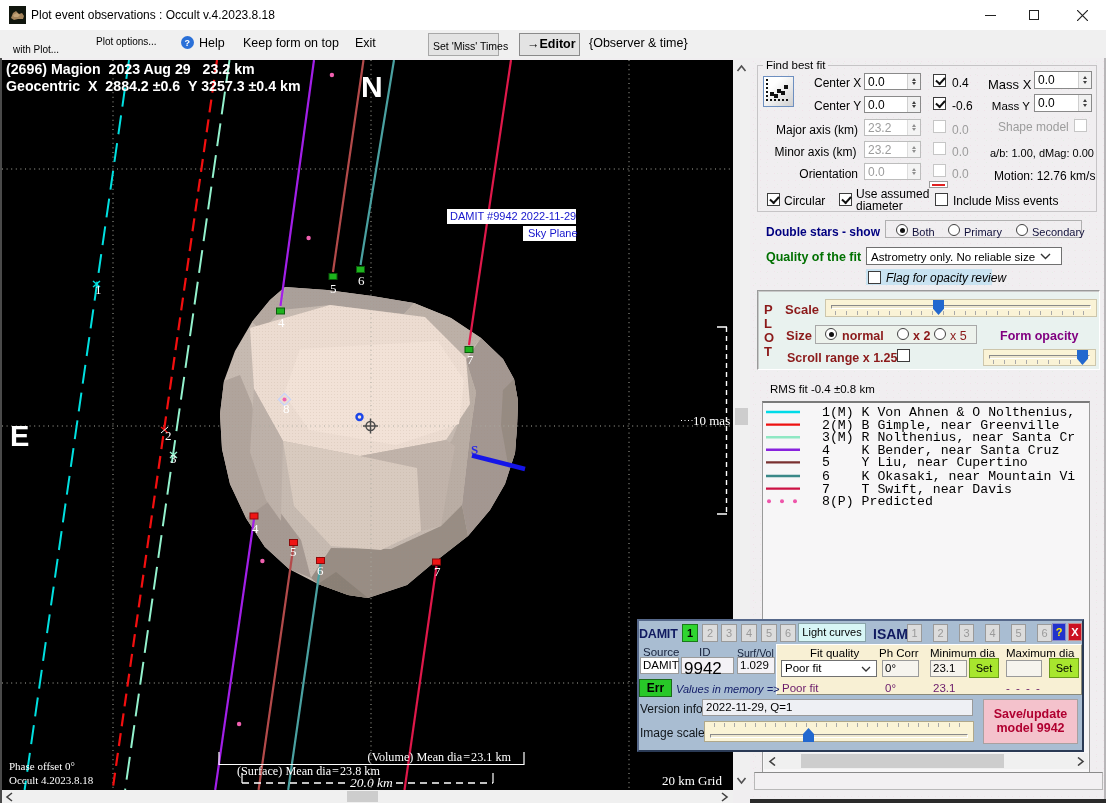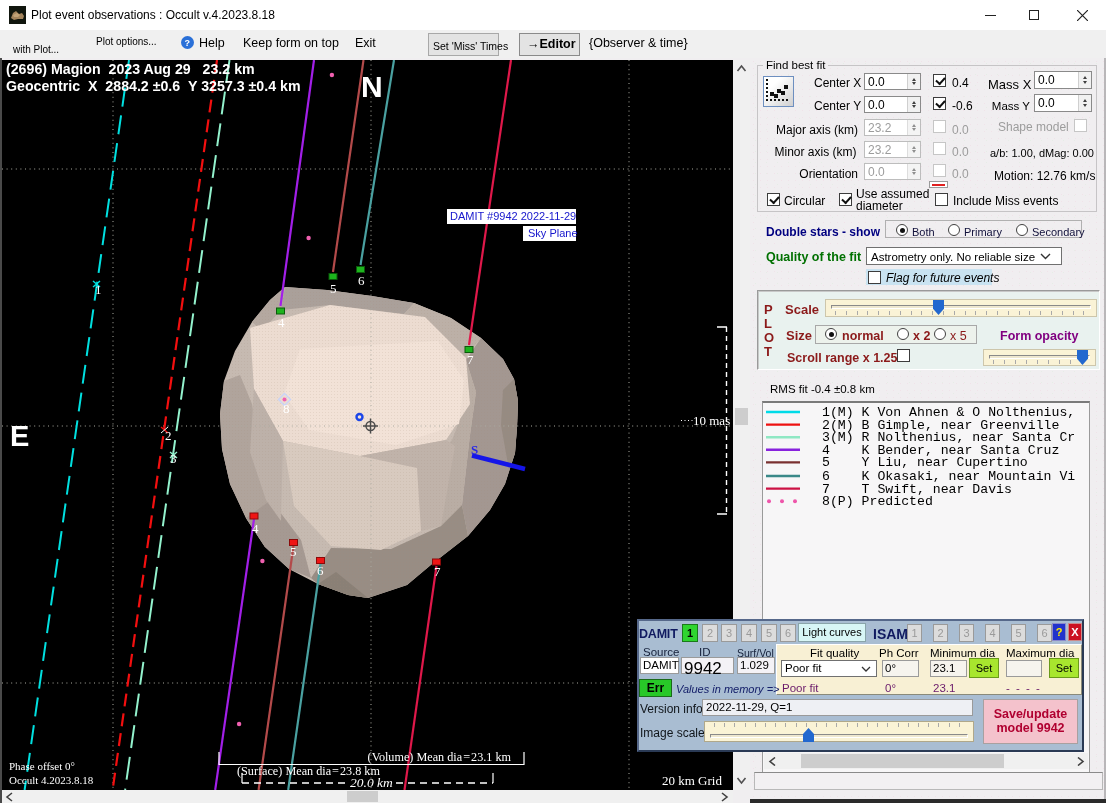--- a/index.html
+++ b/index.html
@@ -276,21 +276,21 @@
 <div class="t" style="left:1032px;top:226px;font-size:11px;color:#10103a">Secondary</div>
 
 <div class="t" style="left:766px;top:250px;font-size:12.5px;font-weight:bold;color:#007000">Quality of the fit</div>
 <div class="ab" style="left:866px;top:247px;width:196px;height:18px;background:#fff;border:1px solid #707070"></div>
 <div class="t" style="left:871px;top:250.5px;font-size:11.5px">Astrometry only. No reliable size</div>
 <svg class="ab" style="left:1040px;top:253px" width="11" height="7">
     <path d="M1 1 L5.5 5.5 L10 1" stroke="#333" stroke-width="1.4" fill="none"></path>
   </svg>
 <div class="ab" style="left:866px;top:269px;width:126px;height:16px;background:#c9e3f1"></div>
 <div class="cb" style="left:868px;top:270.5px"></div>
-<div class="t" style="left:886px;top:271px;font-size:12px;font-style:italic">Flag for future events</div>
+<div class="t" style="left:886px;top:271px;font-size:12px;font-style:italic">Flag for opacity review</div>
 
 <div class="ab" style="left:757px;top:290px;width:343px;height:80px;background:#e9f2ef;border:1px solid #9a9a9a;border-bottom-color:#fff;border-right-color:#fff;box-shadow:inset 1px 1px 0 #c8c8c8"></div>
 <div class="t" style="left:764px;top:303px;font-size:13px;font-weight:bold;color:#8b1a1a;line-height:14px">P<br>L<br>O<br>T</div>
 <div class="t" style="left:785px;top:302px;font-size:13px;font-weight:bold;color:#8b1a1a">Scale</div>
 <div class="trk" style="left:825px;top:299px;width:272px;height:18px">
     <div class="gro"></div>
     <div class="tks"></div>
   </div>
 <div class="thm" style="left:933px;top:300px"></div>
 <div class="t" style="left:786px;top:328px;font-size:13px;font-weight:bold;color:#8b1a1a">Size</div>

